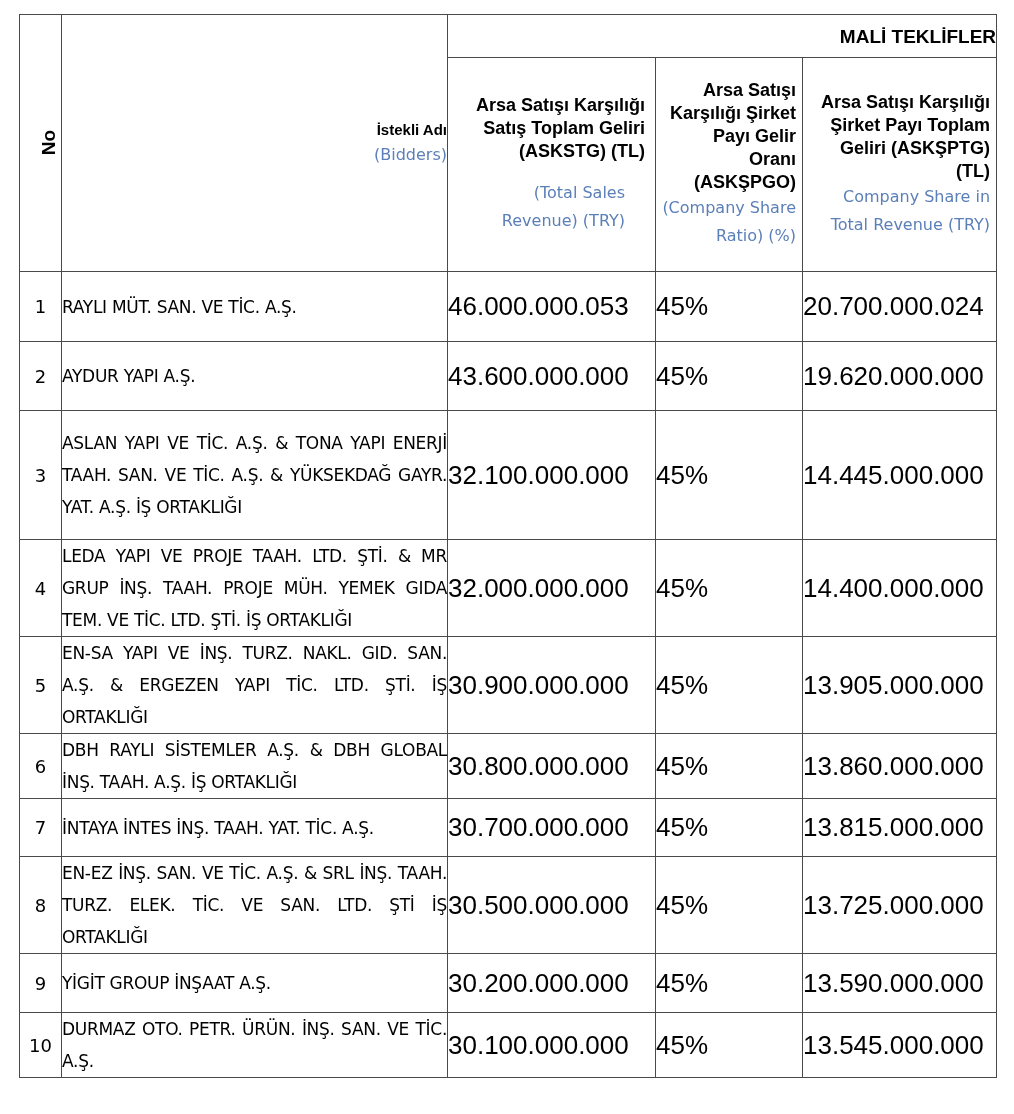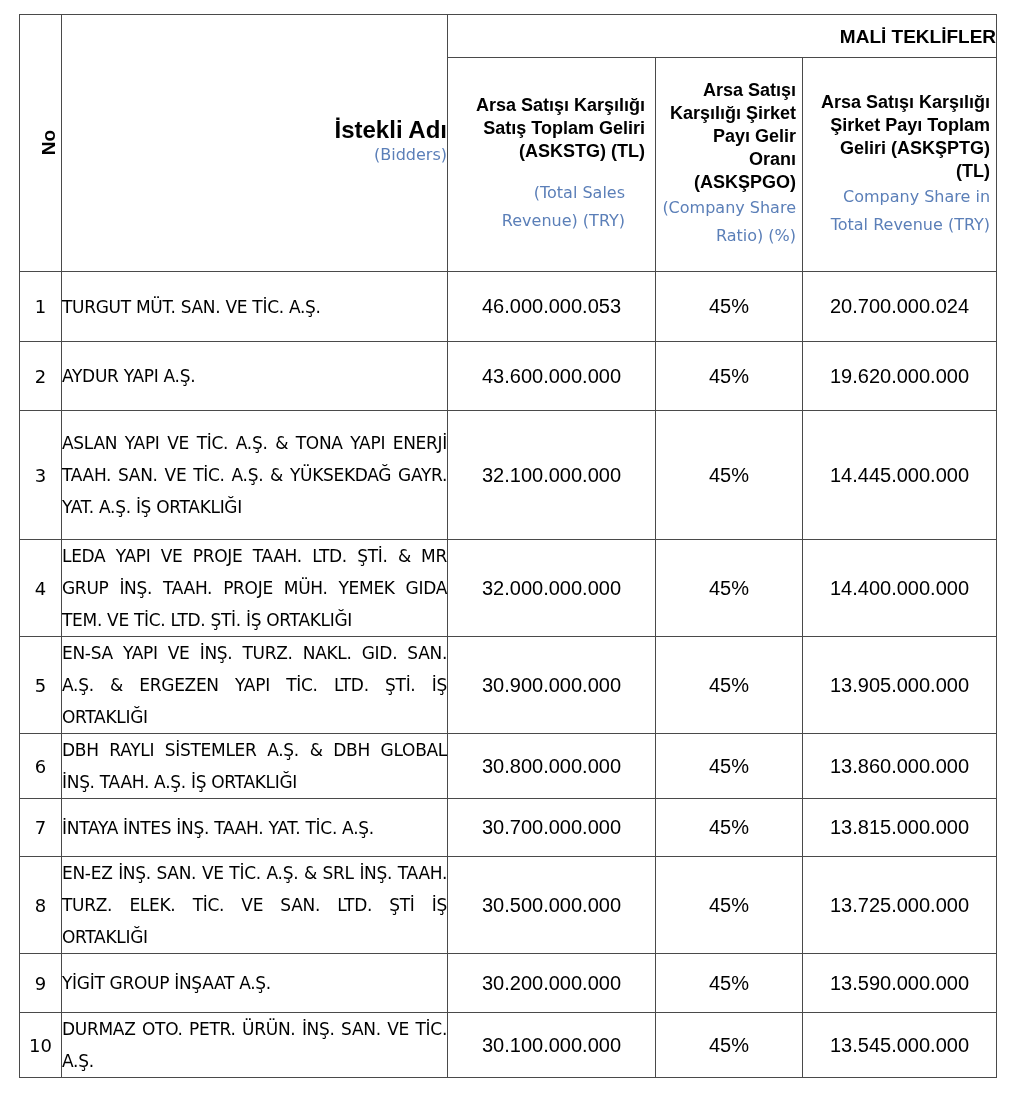--- a/index.html
+++ b/index.html
@@ -27,32 +27,32 @@
     th.group { height: 42px; font-size: 19px; }
     th.no-head { height: 256px; }
     th.no-head .rot {
       display: inline-block;
       transform: rotate(-90deg);
       white-space: nowrap;
       font-size: 19px;
     }
     .en { color: #5b7fb8; font-weight: normal; font-family: "DejaVu Sans", sans-serif; font-size: 16px; line-height: 28px; display: block; }
     .tr { display: block; }
-    th.name-head .tr { font-size: 24px; }
+    th.name-head .tr { font-size: 15px; }
 
     td { font-size: 18px; }
     td.no { text-align: center; font-family: "DejaVu Sans", sans-serif; font-size: 18px; }
     td.name {
       font-family: "DejaVu Sans", sans-serif;
       font-size: 17px; line-height: 32px;
       text-align: justify; text-align-last: left;
       padding: 0 6px 0 7px;
       letter-spacing: -0.3px;
     }
-    td.num { text-align: center; font-family: "Liberation Sans", sans-serif; font-size: 20px; }
+    td.num { text-align: left; font-family: "Liberation Sans", sans-serif; font-size: 26px; }
     tr.r1 td { height: 69px; }
     tr.r2 td { height: 68px; }
     tr.r3 td { height: 128px; }
     tr.r4 td { height: 96px; }
     tr.r5 td { height: 95px; }
     tr.r6 td { height: 64px; }
     tr.r7 td { height: 57px; }
     tr.r8 td { height: 96px; }
     tr.r9 td { height: 58px; }
     tr.r10 td { height: 63px; }
@@ -90,21 +90,21 @@
       </th>
       <th style="padding:0 6px;">
         <span class="tr">Arsa Satışı Karşılığı Şirket Payı Toplam Geliri (ASKŞPTG) (TL)</span>
         <span class="en">Company Share in Total Revenue (TRY)</span>
       </th>
     </tr>
   </thead>
   <tbody>
     <tr class="r1">
       <td class="no">1</td>
-      <td class="name">TURGUT MÜT. SAN. VE TİC. A.Ş.</td>
+      <td class="name">RAYLI MÜT. SAN. VE TİC. A.Ş.</td>
       <td class="num">46.000.000.053</td>
       <td class="num">45%</td>
       <td class="num">20.700.000.024</td>
     </tr>
     <tr class="r2">
       <td class="no">2</td>
       <td class="name">AYDUR YAPI A.Ş.</td>
       <td class="num">43.600.000.000</td>
       <td class="num">45%</td>
       <td class="num">19.620.000.000</td>

